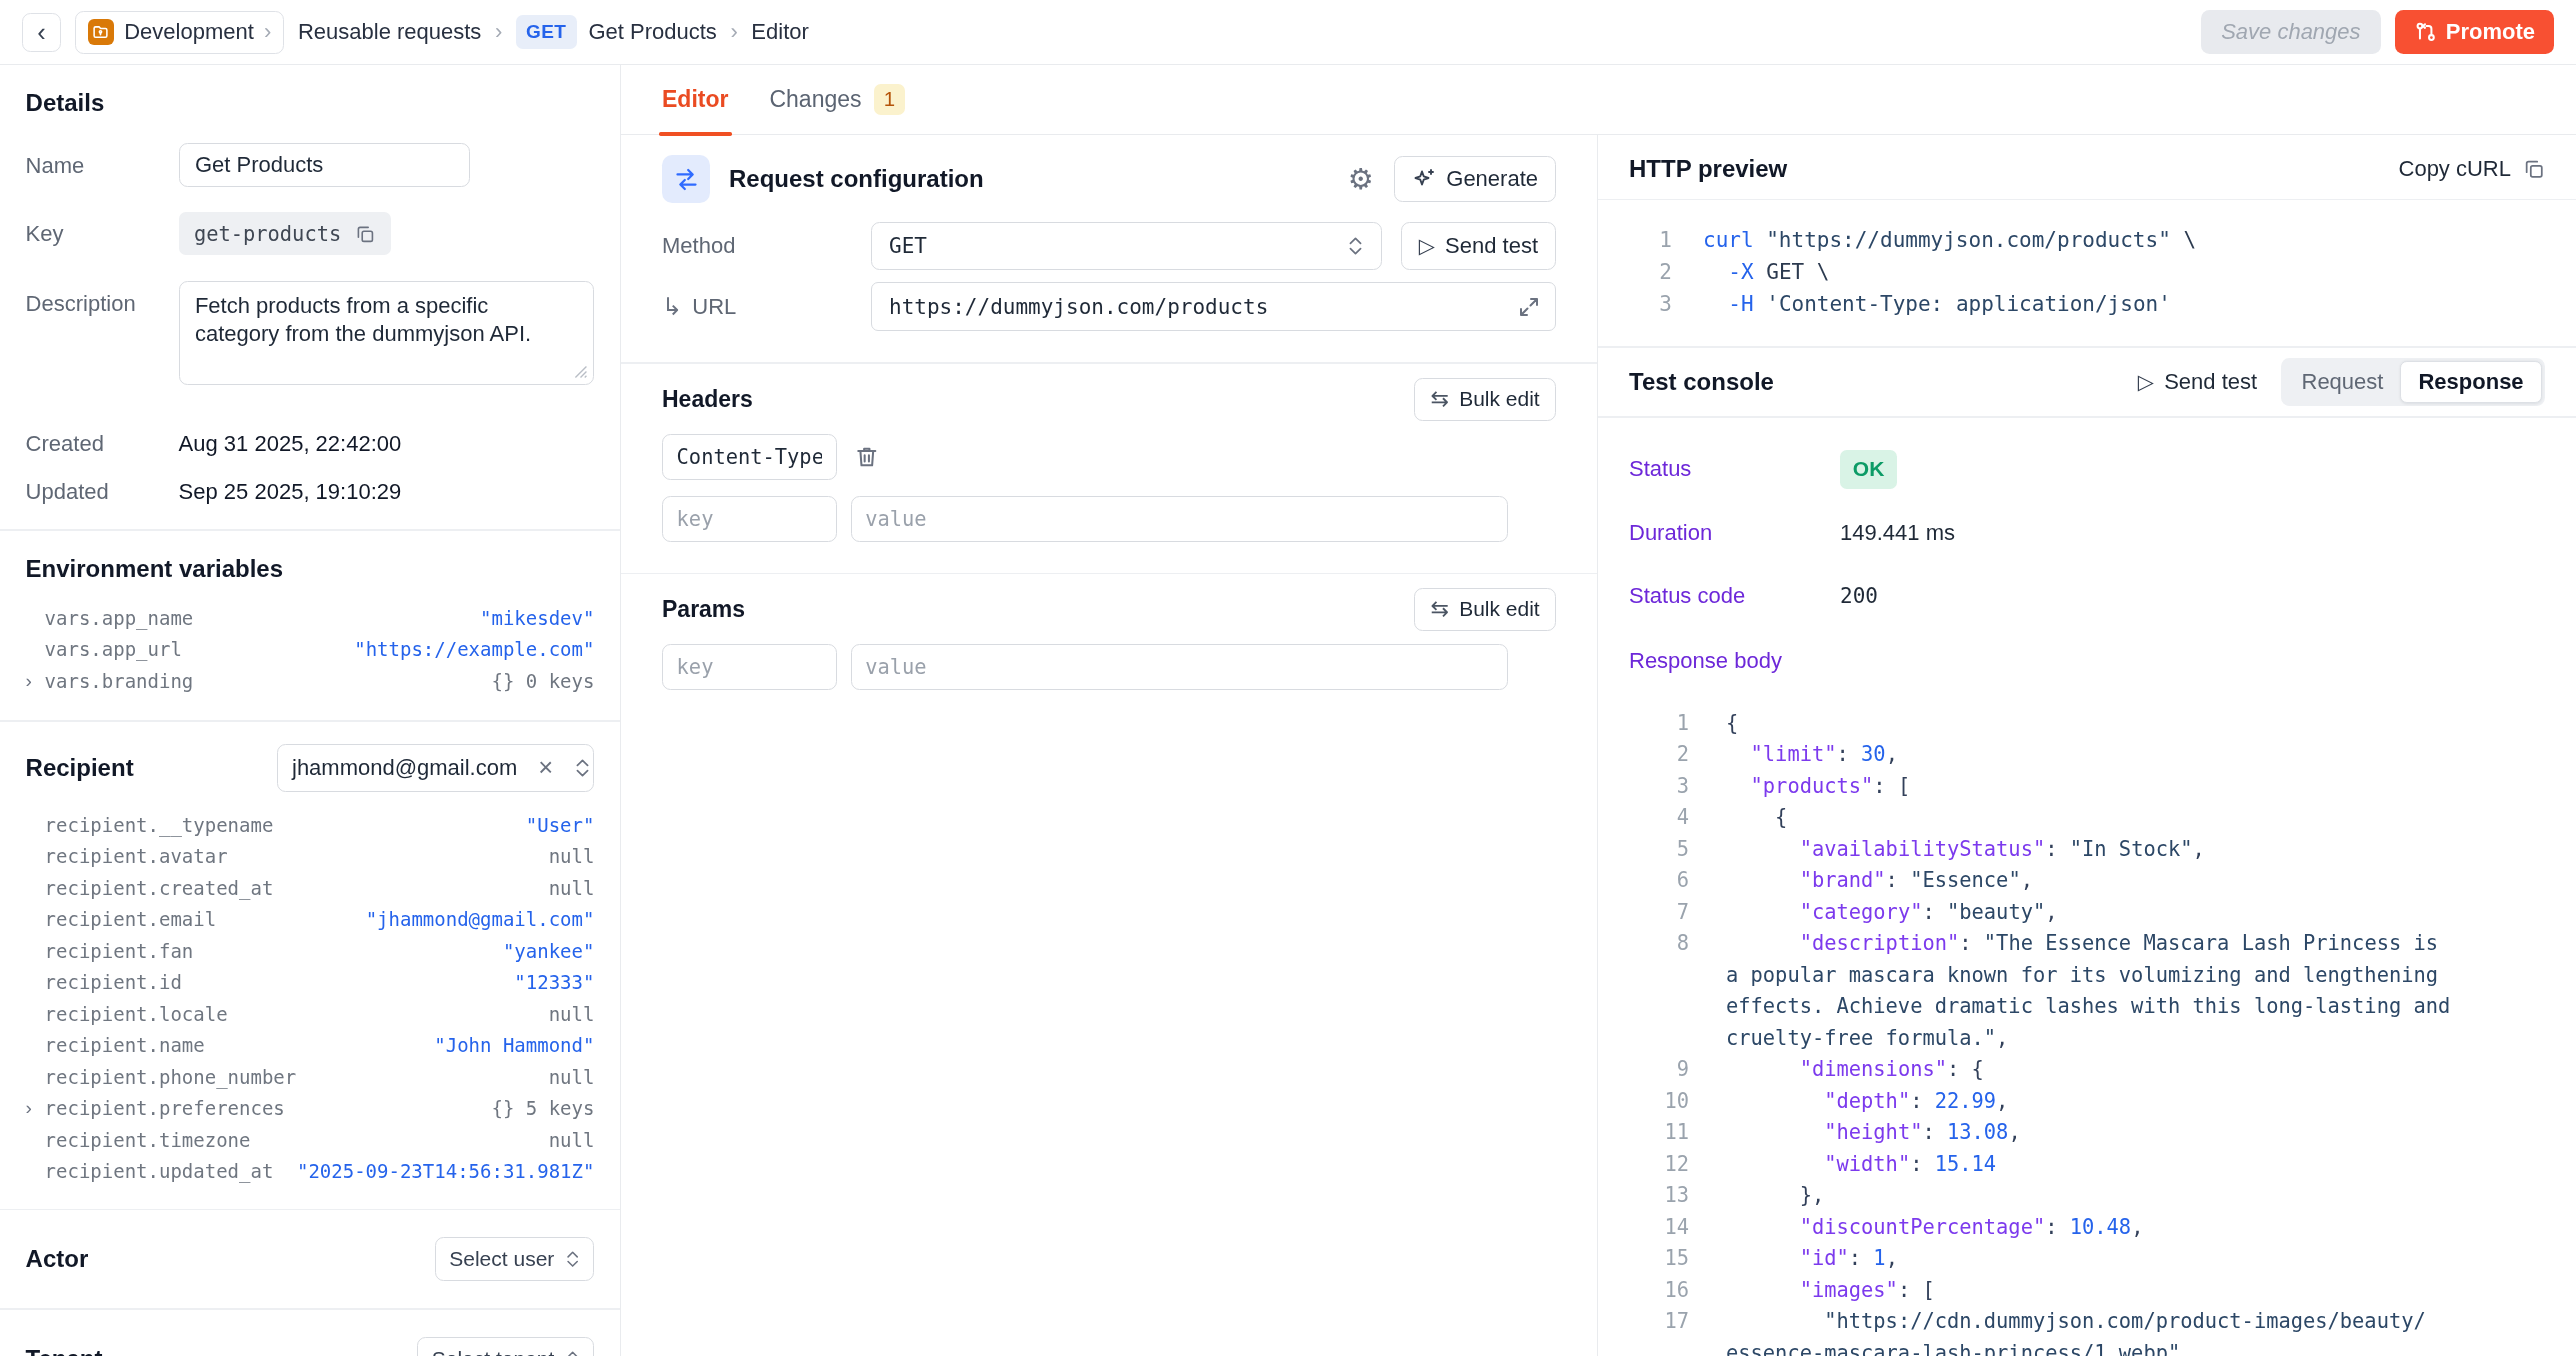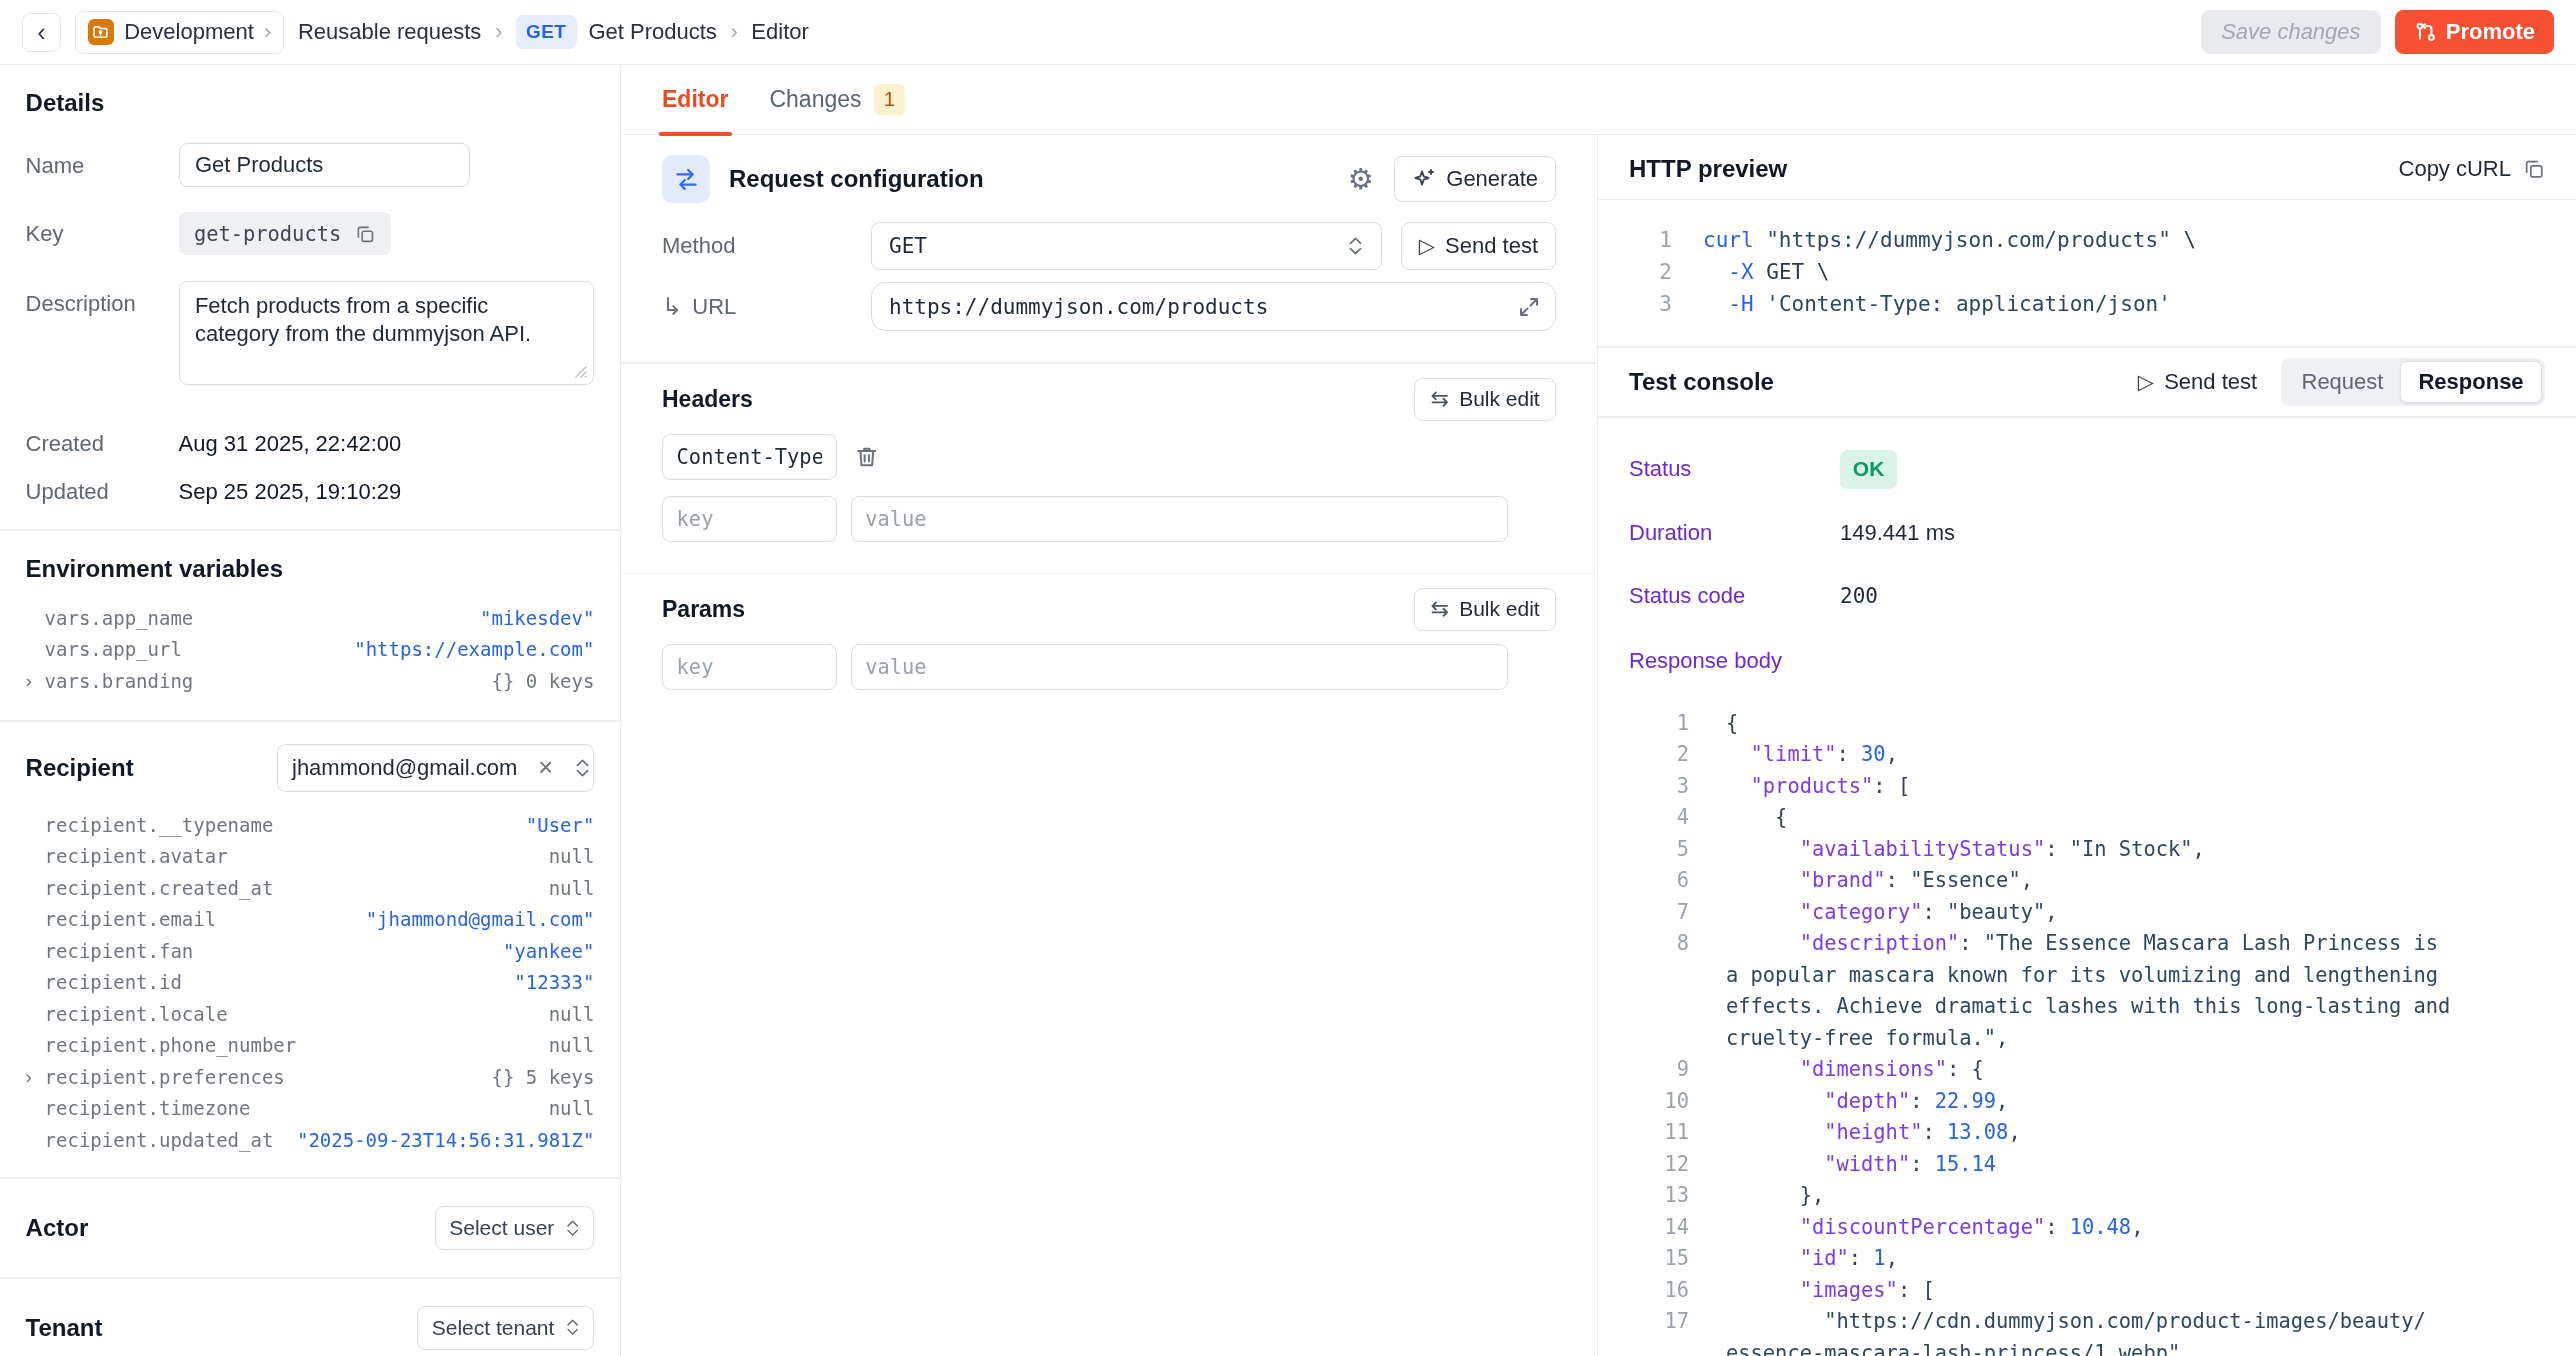--- a/index.html
+++ b/index.html
@@ -104,21 +104,21 @@
     display:flex; align-items:center; gap:10.2px; }
   .method-select { flex:1; height:48px; padding:0 17px; display:flex; align-items:center;
     justify-content:space-between; border:1.3px solid #d8dbe0; border-radius:8.5px;
     background:#fff; cursor:pointer; }
   .method-select .val { font-size:21px; color:#1f2937; }
   .send-btn { height:48px; margin-left:19px; padding:0 17px; display:flex; align-items:center;
     gap:10.2px; border:1.3px solid #d8dbe0; border-radius:8.5px; background:#fff; font-size:22px;
     font-weight:500; color:#1f2937; cursor:pointer; flex:none; }
   .play-ico { font-size:21px; color:#374151; }
   .url-wrap { flex:1; position:relative; }
-  .url-input { width:100%; height:49px; border:1.3px solid #d8dbe0; border-radius:14px;
+  .url-input { width:100%; height:49px; border:1.3px solid #d8dbe0; border-radius:7px;
     padding:0 30px 0 17px; font-size:21px; color:#1f2937; background:#fff;
     font-family:"DejaVu Sans Mono","Liberation Mono",monospace; }
   .url-expand { position:absolute; right:15.3px; top:12.8px; cursor:pointer; }
   .ed-divider { height:1.7px; background:#edeff2; margin:31px -41px 0; }
   .kvsec-head { margin-top:13.6px; display:flex; align-items:center; justify-content:space-between; }
   .kvsec-title { font-size:23px; font-weight:700; color:#111827; }
   .bulk-btn { height:43px; padding:0 15.3px; display:flex; align-items:center; gap:10.2px;
     border:1.3px solid #d8dbe0; border-radius:8.5px; background:#fff; font-size:21px;
     font-weight:500; color:#1f2937; cursor:pointer; }
   .bulk-ico { font-size:22px; color:#4b5563; }
@@ -306,20 +306,24 @@
         </div>
         <div class="kv-row">
           <span class="kv-key">recipient.id</span>
           <span class="kv-val blue">"12333"</span>
         </div>
         <div class="kv-row">
           <span class="kv-key">recipient.locale</span>
           <span class="kv-val gray">null</span>
         </div>
         <div class="kv-row">
+          <span class="kv-key">recipient.name</span>
+          <span class="kv-val blue">"John Hammond"</span>
+        </div>
+        <div class="kv-row">
           <span class="kv-key">recipient.phone_number</span>
           <span class="kv-val gray">null</span>
         </div>
         <div class="kv-row">
           <span class="kv-expand">›</span>
           <span class="kv-key">recipient.preferences</span>
           <span class="kv-val gray"> {} 5 keys</span>
         </div>
         <div class="kv-row">
           <span class="kv-key">recipient.timezone</span>

